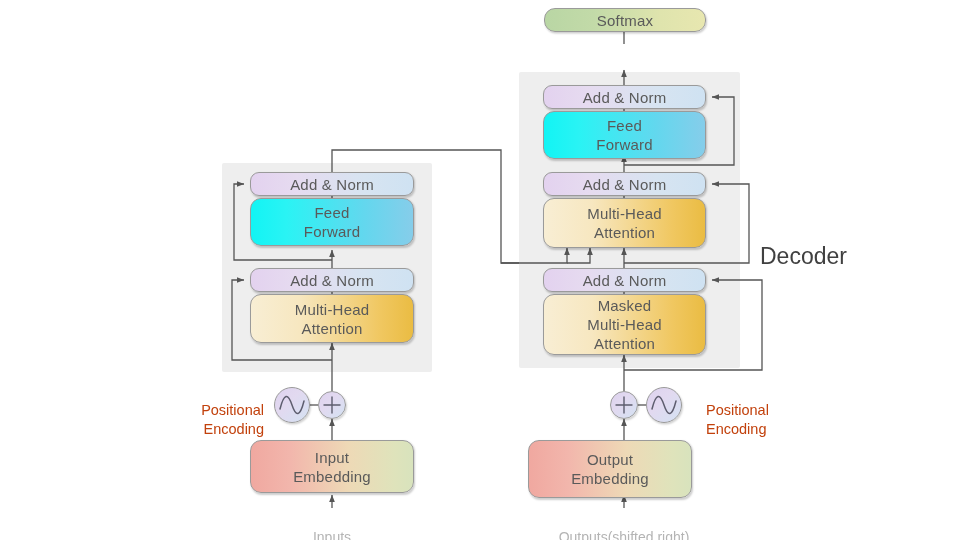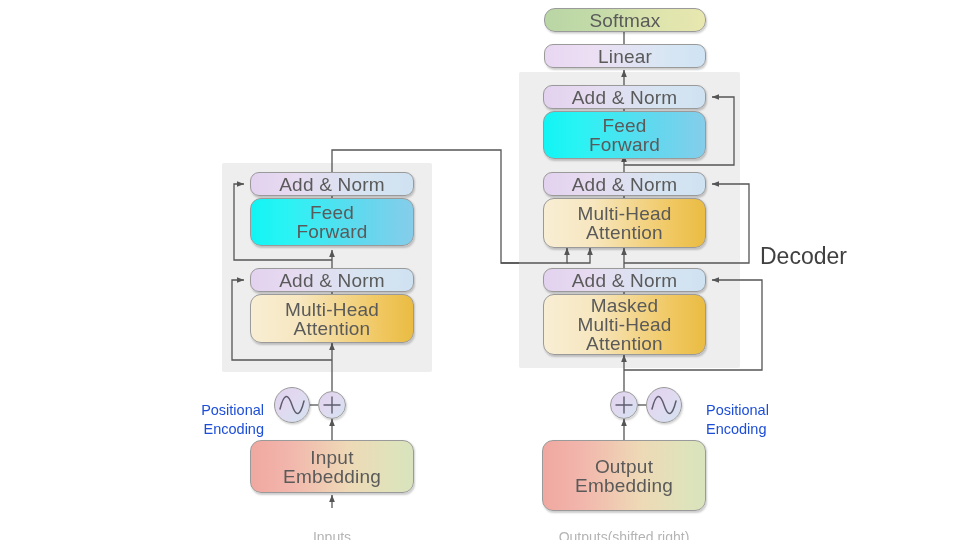--- a/index.html
+++ b/index.html
@@ -26,21 +26,21 @@
   .node {
     position: absolute;
     box-sizing: border-box;
     border: 1.4px solid #9a9a9a;
     border-radius: 11px;
     display: flex;
     align-items: center;
     justify-content: center;
     text-align: center;
     color: #5a5a5a;
-    font-size: 19px;
+    font-size: 15px;
     line-height: 19px;
     letter-spacing: .2px;
     box-shadow: 1px 1.5px 2px rgba(0,0,0,.20);
     white-space: pre-line;
   }
   .node.addnorm { border-radius: 9px; }
 
   
   .g-addnorm   { background: linear-gradient(to right, #e3d2ef 0%, #e6dbf0 28%, #d7e4f1 70%, #cfe2f2 100%); justify-content: center; }
   .g-feedfwd   { background: linear-gradient(to right, #12f4f4 0%, #2af3f4 22%, #63d7ee 70%, #86cdea 100%); }
@@ -61,21 +61,21 @@
   .pe-circle svg { display: block; }
 
   
   .label {
     position: absolute;
     color: #555555;
     font-size: 20px;
     line-height: 24px;
     white-space: pre-line;
   }
-  .label.small   { font-size: 14.5px; line-height: 19px; color: #1d4ed8; }
+  .label.small   { font-size: 14.5px; line-height: 19px; color: #c2410c; }
   .label.faint   { font-size: 14px;   line-height: 18px; color: #b4b4b4; }
   .label.big     { font-size: 23px;   line-height: 28px; color: #404040; }
   .label.center  { text-align: center; }
   .label.right   { text-align: right; }
 
   
   #wires {
     position: absolute;
     left: 0; top: 0;
     width: 960px; height: 540px;
@@ -147,23 +147,20 @@
 
       <path d="M624,85 L624,70" marker-end="url(#ah)"></path>
 
       <path d="M624,44 L624,32"></path>
     </g>
   </svg>
 
   <div class="node g-softmax" style="left:544px; top:8px; width:162px; height:24px;">
     <span>Softmax</span>
   </div>
-  <div class="node g-linear addnorm" style="left:544px; top:44px; width:162px; height:24px;">
-    <span>Linear</span>
-  </div>
 
   <div class="node g-addnorm addnorm" style="left:543px; top:85px; width:163px; height:24px;">
     <span>Add &amp; Norm</span>
   </div>
   <div class="node g-feedfwd" style="left:543px; top:111px; width:163px; height:48px;">
     <span>Feed
 Forward</span>
   </div>
   <div class="node g-addnorm addnorm" style="left:543px; top:172px; width:163px; height:24px;">
     <span>Add &amp; Norm</span>
@@ -193,21 +190,21 @@
   </div>
   <div class="node g-attention" style="left:250px; top:294px; width:164px; height:49px;">
     <span>Multi-Head
 Attention</span>
   </div>
 
   <div class="node g-embed" style="left:250px; top:440px; width:164px; height:53px;">
     <span>Input
 Embedding</span>
   </div>
-  <div class="node g-embed" style="left:542px; top:440px; width:164px; height:71px;">
+  <div class="node g-embed" style="left:528px; top:440px; width:164px; height:58px;">
     <span>Output
 Embedding</span>
   </div>
 
   <div class="pe-circle g-circle" style="left:274px; top:387px; width:36px; height:36px;">
     <svg width="34" height="34" viewBox="0 0 34 34" xmlns="http://www.w3.org/2000/svg">
       <path d="M5,21 C9,5 13,5 17,17 C21,29 25,29 29,13" fill="none" stroke="#5d5d6e" stroke-width="1.5" stroke-linecap="round"></path>
     </svg>
   </div>
   <div class="pe-circle g-circle" style="left:318px; top:391px; width:28px; height:28px;">

